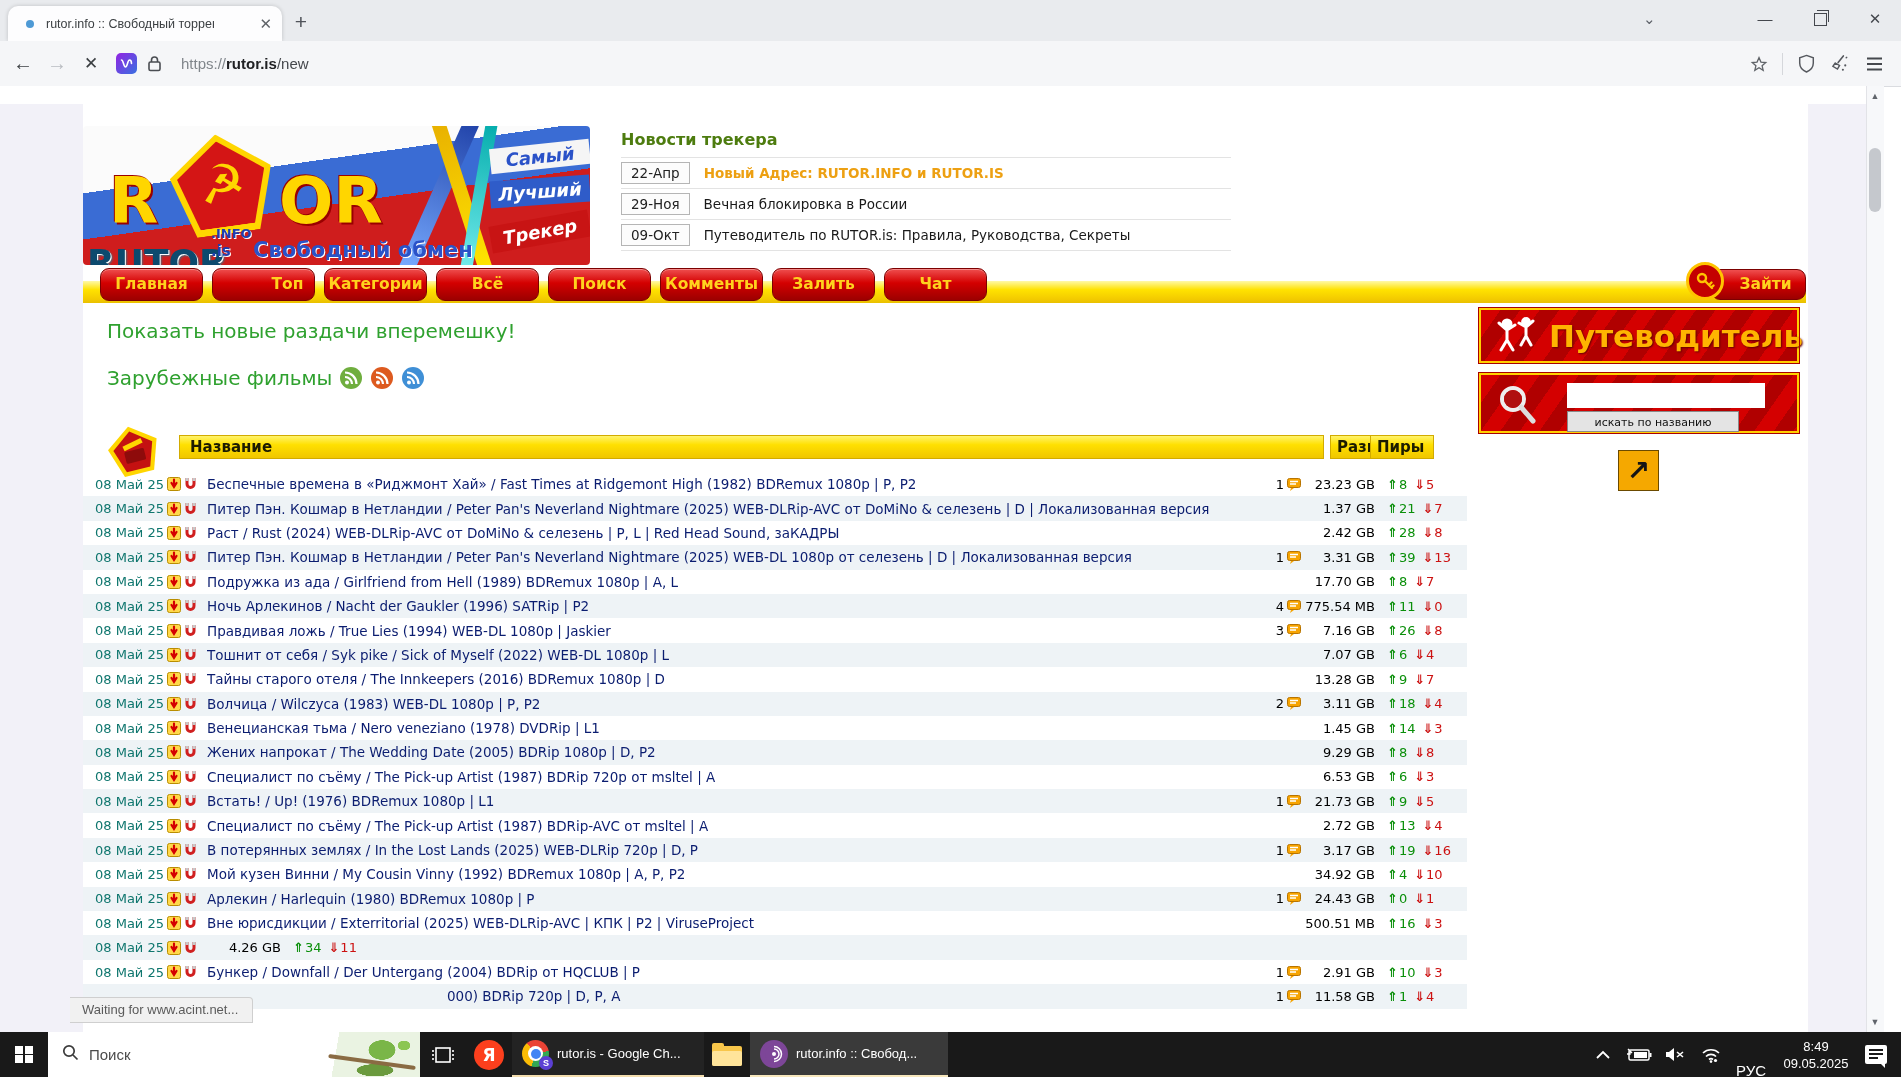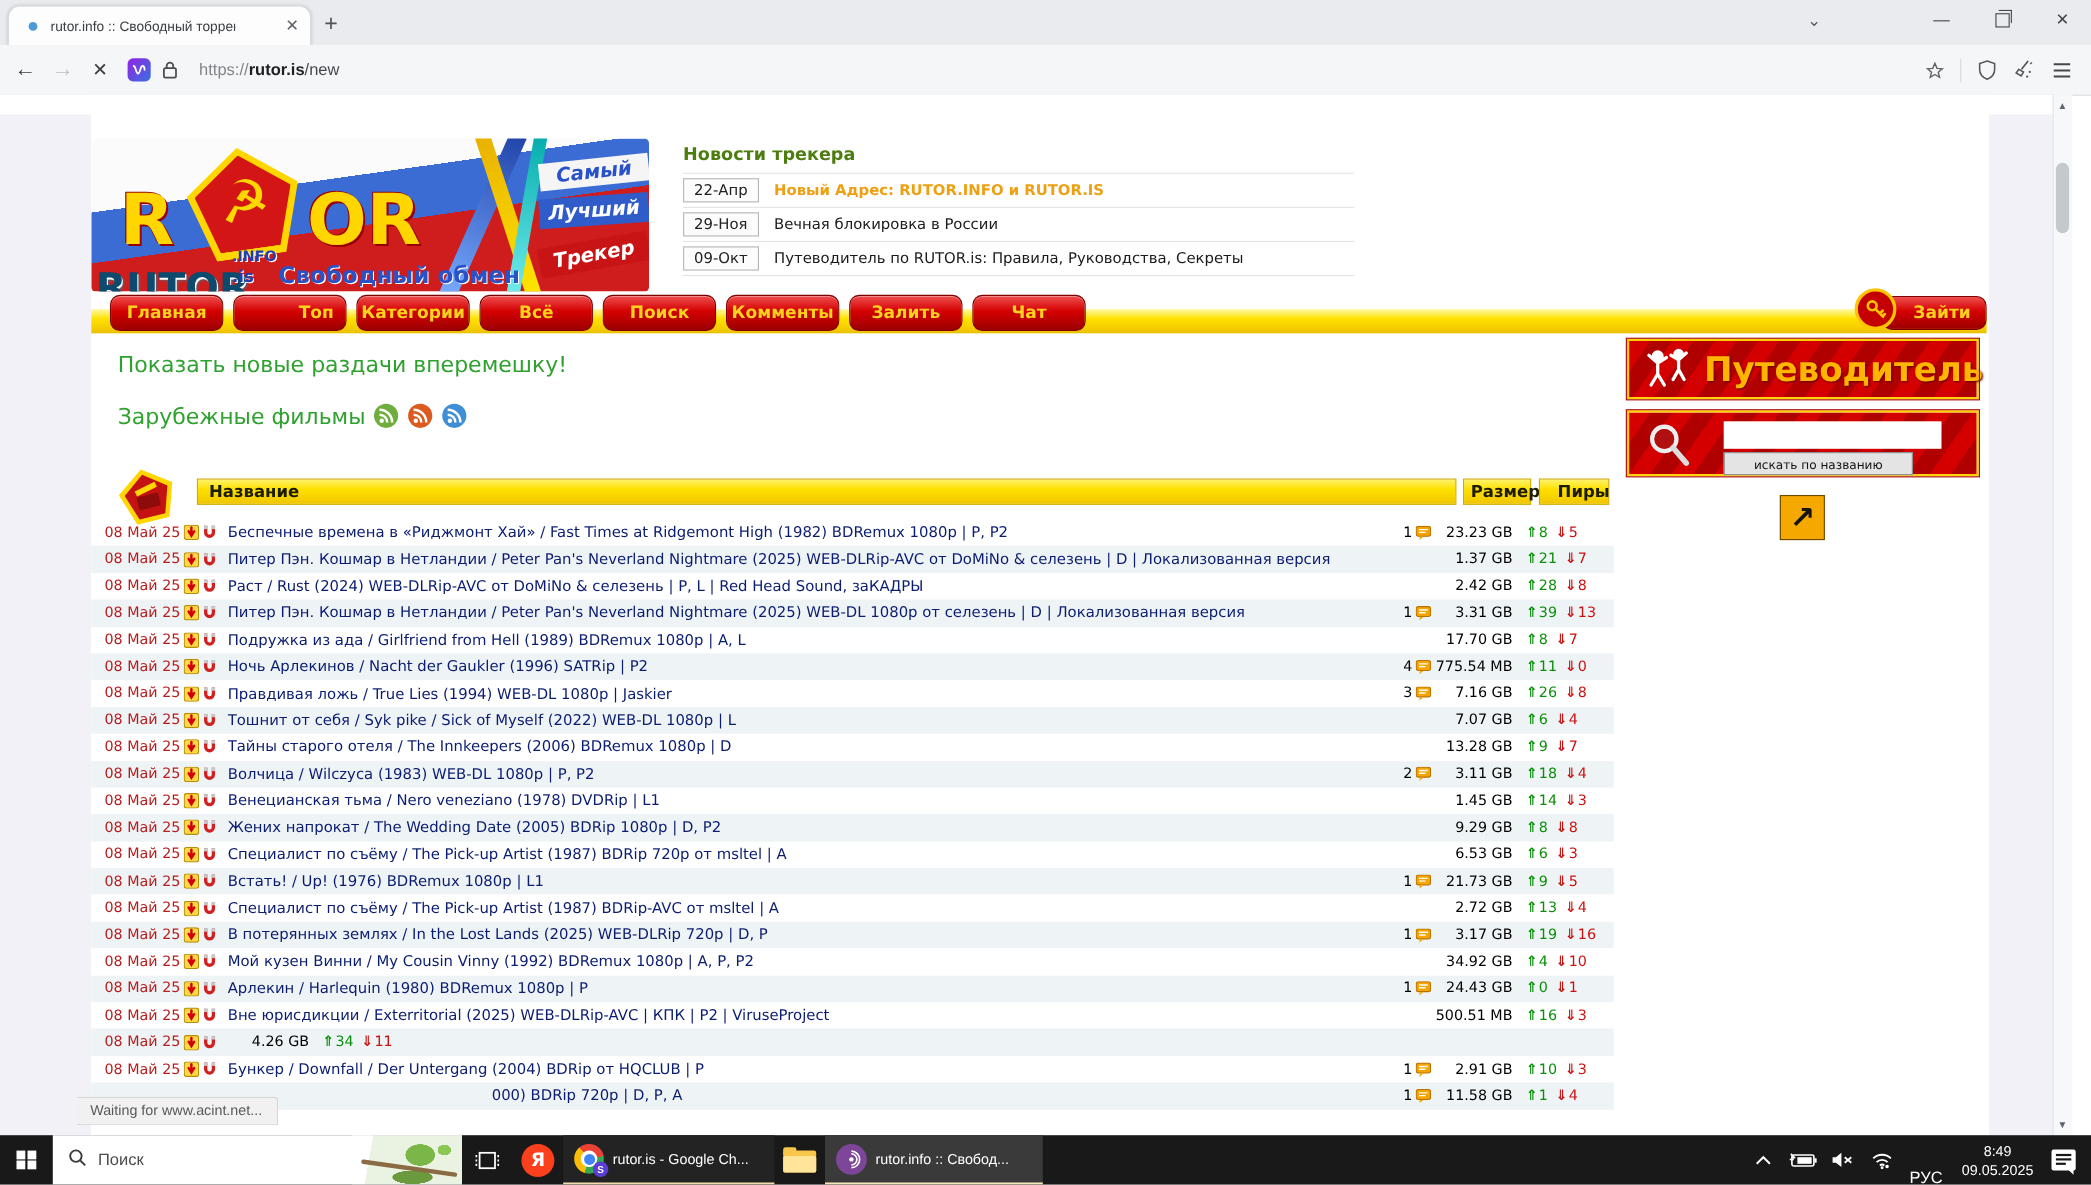--- a/index.html
+++ b/index.html
@@ -120,26 +120,26 @@
            border:1px solid #6b4a00;box-sizing:border-box;color:#151515;font-size:28px;font-weight:bold;
            display:flex;align-items:center;justify-content:center;}
 
   
   .cat-icon{position:absolute;left:22px;top:336px;width:58px;height:58px;}
   .th{position:absolute;top:349px;height:24px;background:linear-gradient(#fff36b,#ffe000 40%,#f0c600);
       border:1px solid #d2ab00;box-sizing:border-box;font-weight:bold;font-size:15px;color:#1c1c00;
       line-height:22px;padding-left:10px;}
   .th-name{left:96px;width:1145px;}
   .th-size{left:1247px;width:62px;padding-left:6px;}
-  .th-peers{left:1316px;width:64px;padding-left:16px;}
+  .th-peers{left:1287px;width:64px;padding-left:6px;}
 
   .rows{position:absolute;left:0;top:386px;width:1384px;}
   .trow{display:flex;align-items:center;height:24.4px;font-size:13.5px;white-space:nowrap;}
   .trow.alt{background:#eef3f6;}
-  .c-date{width:72px;padding-left:12px;color:#b91c1c;flex:none;font-size:13px;}
+  .c-date{width:72px;padding-left:12px;color:#0f766e;flex:none;font-size:13px;}
   .c-icons{width:40px;flex:none;display:flex;gap:3px;align-items:center;}
   .c-title{flex:1;overflow:hidden;color:#0b1d70;cursor:pointer;}
   .indented .c-title{padding-left:240px;}
   .c-com{width:58px;flex:none;text-align:right;display:flex;justify-content:flex-end;align-items:center;gap:3px;color:#000;font-size:13px;}
   .c-size{width:74px;flex:none;text-align:right;color:#000;font-size:13px;}
   .c-peers{width:80px;flex:none;padding-left:12px;font-size:13px;}
   .pu{color:#0a8f0a;} .pd{color:#cc1111;margin-left:7px;}
   .pu i,.pd i{font-style:normal;font-weight:bold;margin-right:1px;}
 
   .status-chip{position:absolute;left:70px;bottom:9px;background:#f1f1f1;border:1px solid #cfcfcf;border-left:none;
@@ -629,21 +629,21 @@
                 </svg>
               </span>
               <span style="display:inline-flex;">
                 <svg width="13" height="14" viewBox="0 0 13 14">
                   <path d="M3 1v6a3.5 3.5 0 0 0 7 0V1" fill="none" stroke="#d02020" stroke-width="3"></path>
                   <rect x="1.5" y="1" width="3" height="3" fill="#c9c9c9"></rect>
                   <rect x="8.5" y="1" width="3" height="3" fill="#c9c9c9"></rect>
                 </svg>
               </span>
             </span>
-            <span class="c-title">Тайны старого отеля / The Innkeepers (2006) BDRemux 1080p | D</span>
+            <span class="c-title">Тайны старого отеля / The Innkeepers (2016) BDRemux 1080p | D</span>
 
             <span class="c-size">13.28 GB</span>
             <span class="c-peers"><span class="pu"><i>⇑</i><span>9</span></span><span class="pd"><i>⇓</i><span>7</span></span></span>
           </div>
 
           <div class="trow alt">
             <span class="c-date">08 Май 25</span>
             <span class="c-icons">
               <span style="display:inline-flex;">
                 <svg width="14" height="14" viewBox="0 0 14 14">

